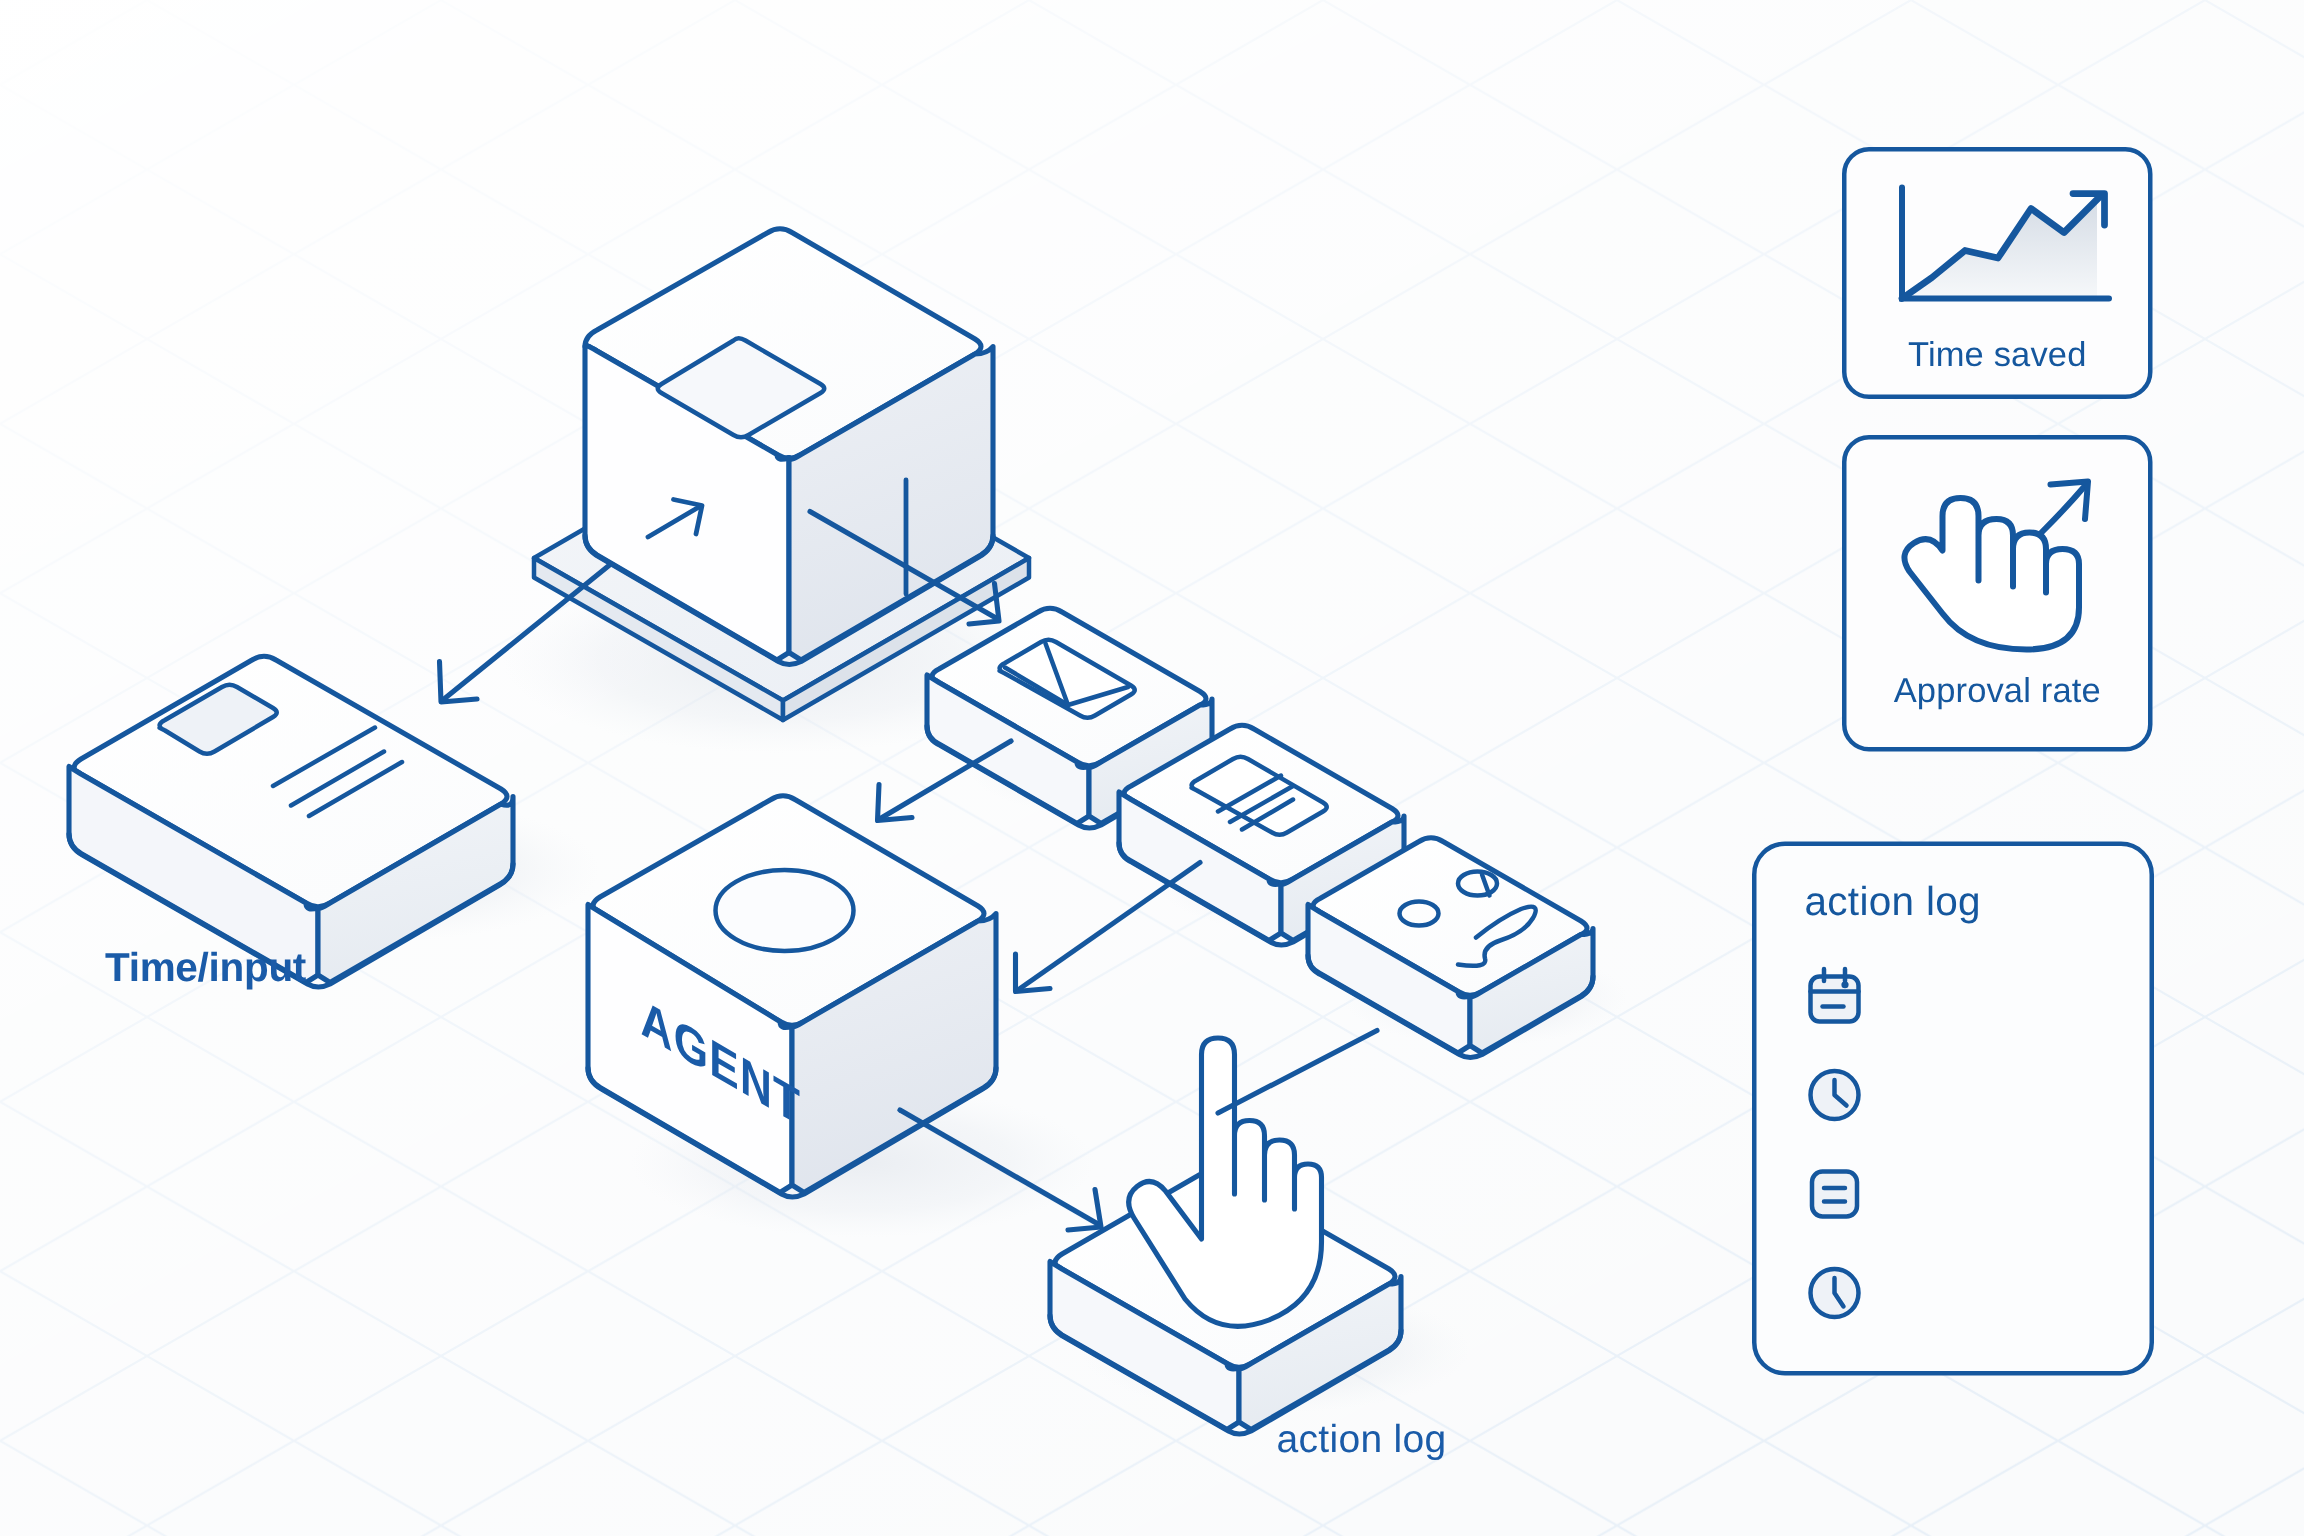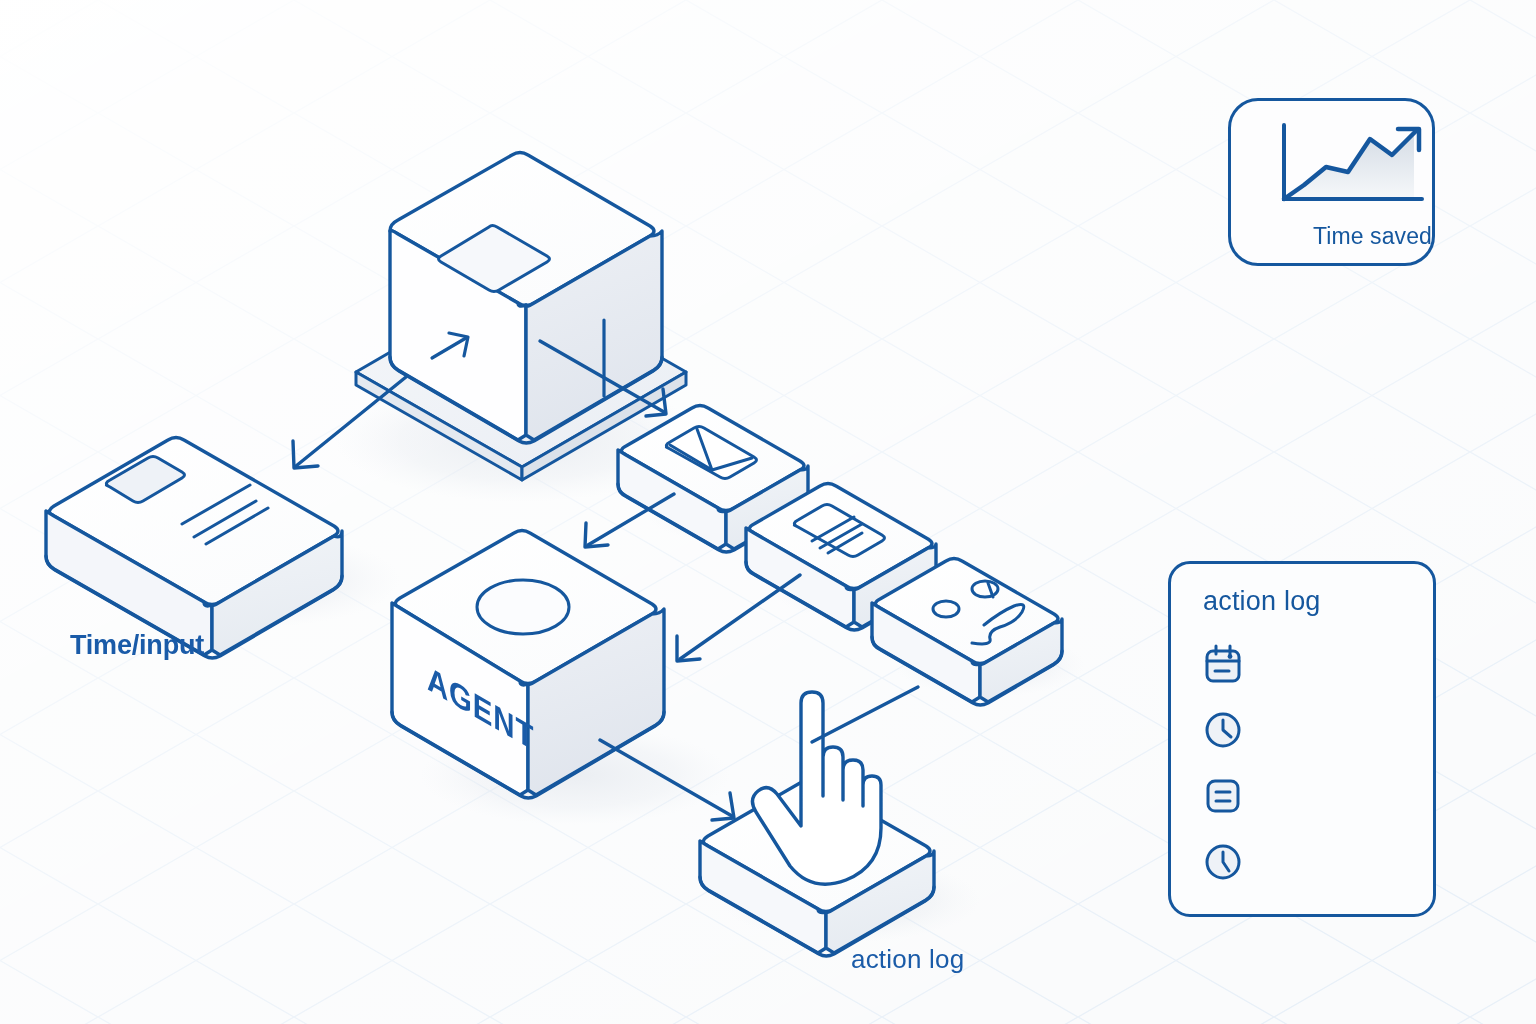--- a/index.html
+++ b/index.html
@@ -38,25 +38,25 @@
     left: 851px;
     top: 944px;
     font-size: 26px;
     font-weight: normal;
     letter-spacing: 0.2px;
   }
   .card {
     position: absolute;
     box-sizing: border-box;
     border: 3px solid #15579e;
-    border-radius: 30px;
+    border-radius: 18px;
     background: #fdfdfe;
     display: flex;
     flex-direction: column;
-    align-items: flex-end;
+    align-items: center;
     justify-content: flex-start;
   }
   #card-time-saved { left: 1228px; top: 98px; width: 207px; height: 168px; }
   #card-approval   { left: 1228px; top: 290px; width: 207px; height: 211px; }
   .card-icon {
     margin-top: 16px;
     display: block;
   }
   .card-caption {
     color: #15579e;
@@ -357,20 +357,37 @@
 
       <path d="M20 8 L20 82 L158 82" fill="none" stroke="#15579e" stroke-width="4" stroke-linecap="round"></path>
 
       <path d="M20 82 L40 68 L62 50 L84 55 L106 22 L128 38 L152 14" fill="none" stroke="#15579e" stroke-width="4.5" stroke-linecap="round" stroke-linejoin="round"></path>
 
       <path d="M134 12 L155 12 L155 33" fill="none" stroke="#15579e" stroke-width="4.5" stroke-linecap="round" stroke-linejoin="round"></path>
     </svg>
     <div class="card-caption">Time saved</div>
   </div>
 
+  <div class="card" id="card-approval">
+    <svg class="card-icon" width="170" height="132" viewBox="0 0 170 132">
+      <g fill="none" stroke="#15579e" stroke-width="4" stroke-linecap="round" stroke-linejoin="round">
+
+        <path d="M78 54 Q98 62 114 46 Q130 30 142 16"></path>
+        <path d="M120 14 L145 12 L143 37"></path>
+
+        <path d="M48 35 Q48 23 60 23 Q72 23 72 35 L72 78
+                 L72 48 Q72 37 84 37 Q95 37 95 48 L95 82
+                 L95 57 Q95 46 106 46 Q117 46 117 57 L117 86
+                 L117 67 Q117 57 128 57 Q139 57 139 67
+                 L139 96 Q139 124 104 124 Q66 124 48 100
+                 L26 72 Q18 60 29 53 Q40 46 48 58 Z" fill="#ffffff"></path>
+      </g>
+    </svg>
+    <div class="card-caption">Approval rate</div>
+  </div>
 
   <div id="panel-action-log">
     <div class="panel-title">action log</div>
 
     <div class="log-row">
       <span class="log-icon">
         <svg width="44" height="44" viewBox="0 0 44 44" fill="none" stroke="#15579e" stroke-width="3" stroke-linecap="round" stroke-linejoin="round">
           <rect x="6" y="9" width="32" height="30" rx="6" fill="#eef2f7"></rect>
           <path d="M6 19 L38 19"></path>
           <path d="M15 4 L15 12 M29 4 L29 12"></path>

